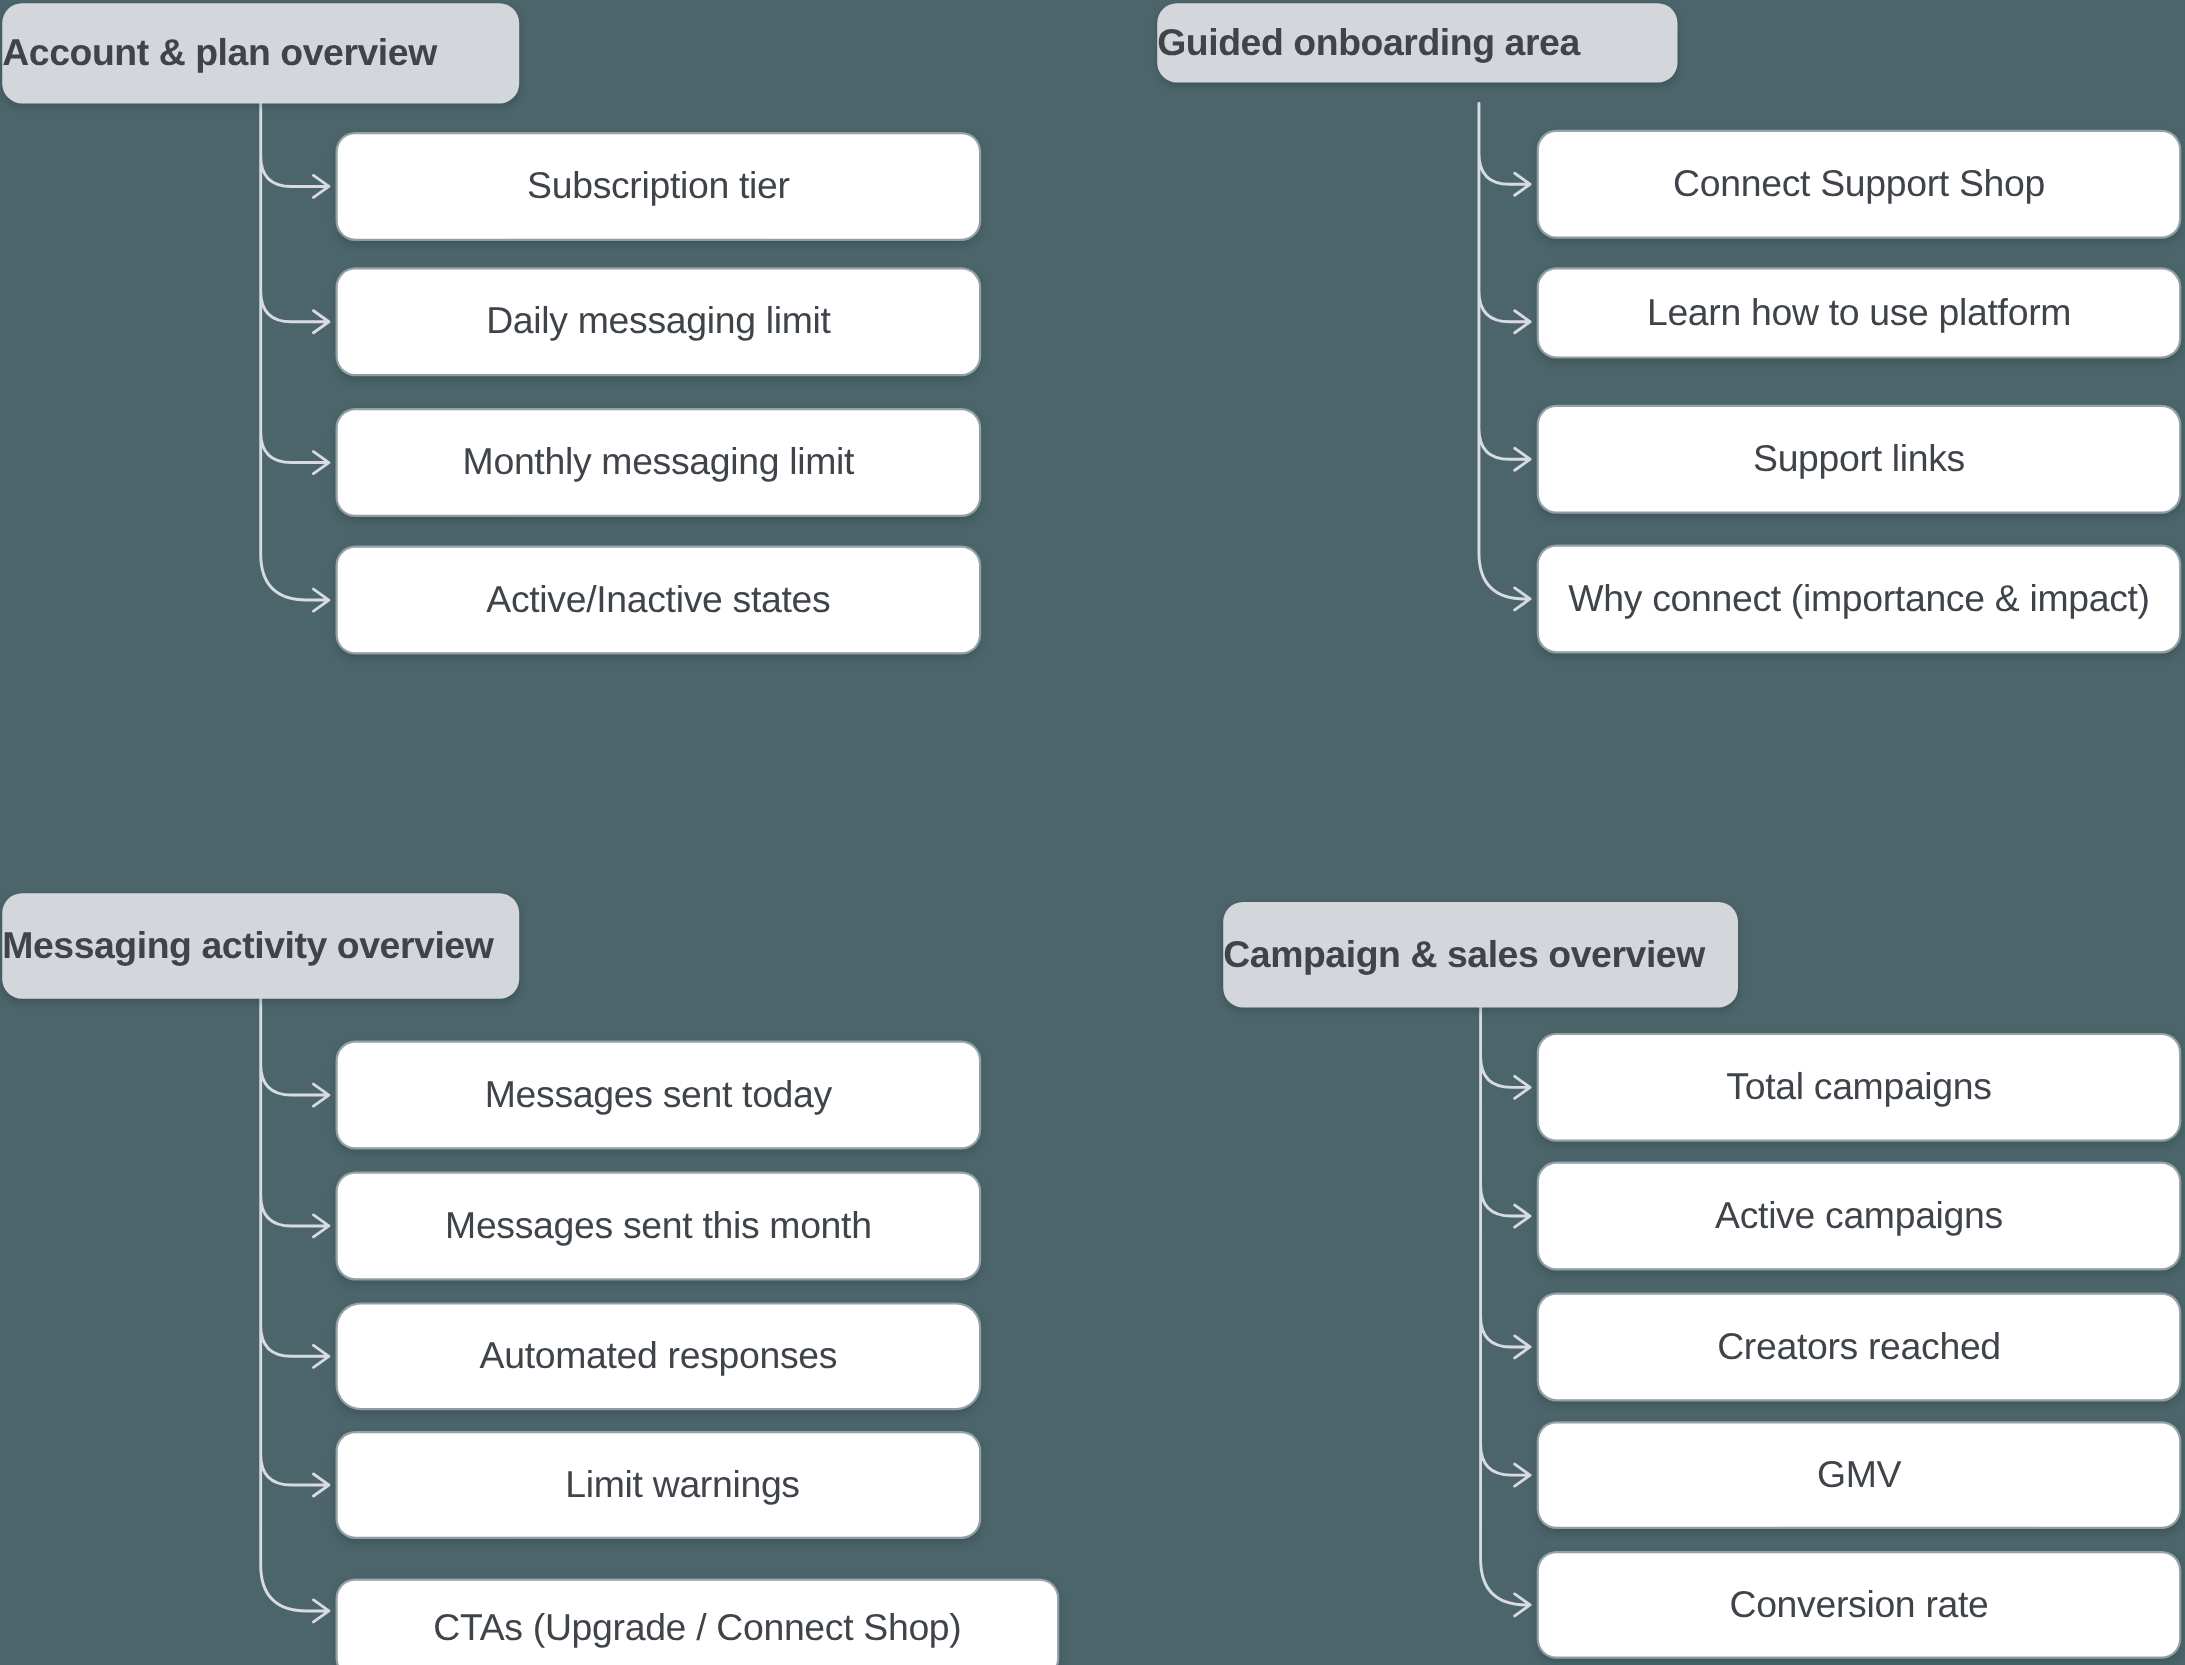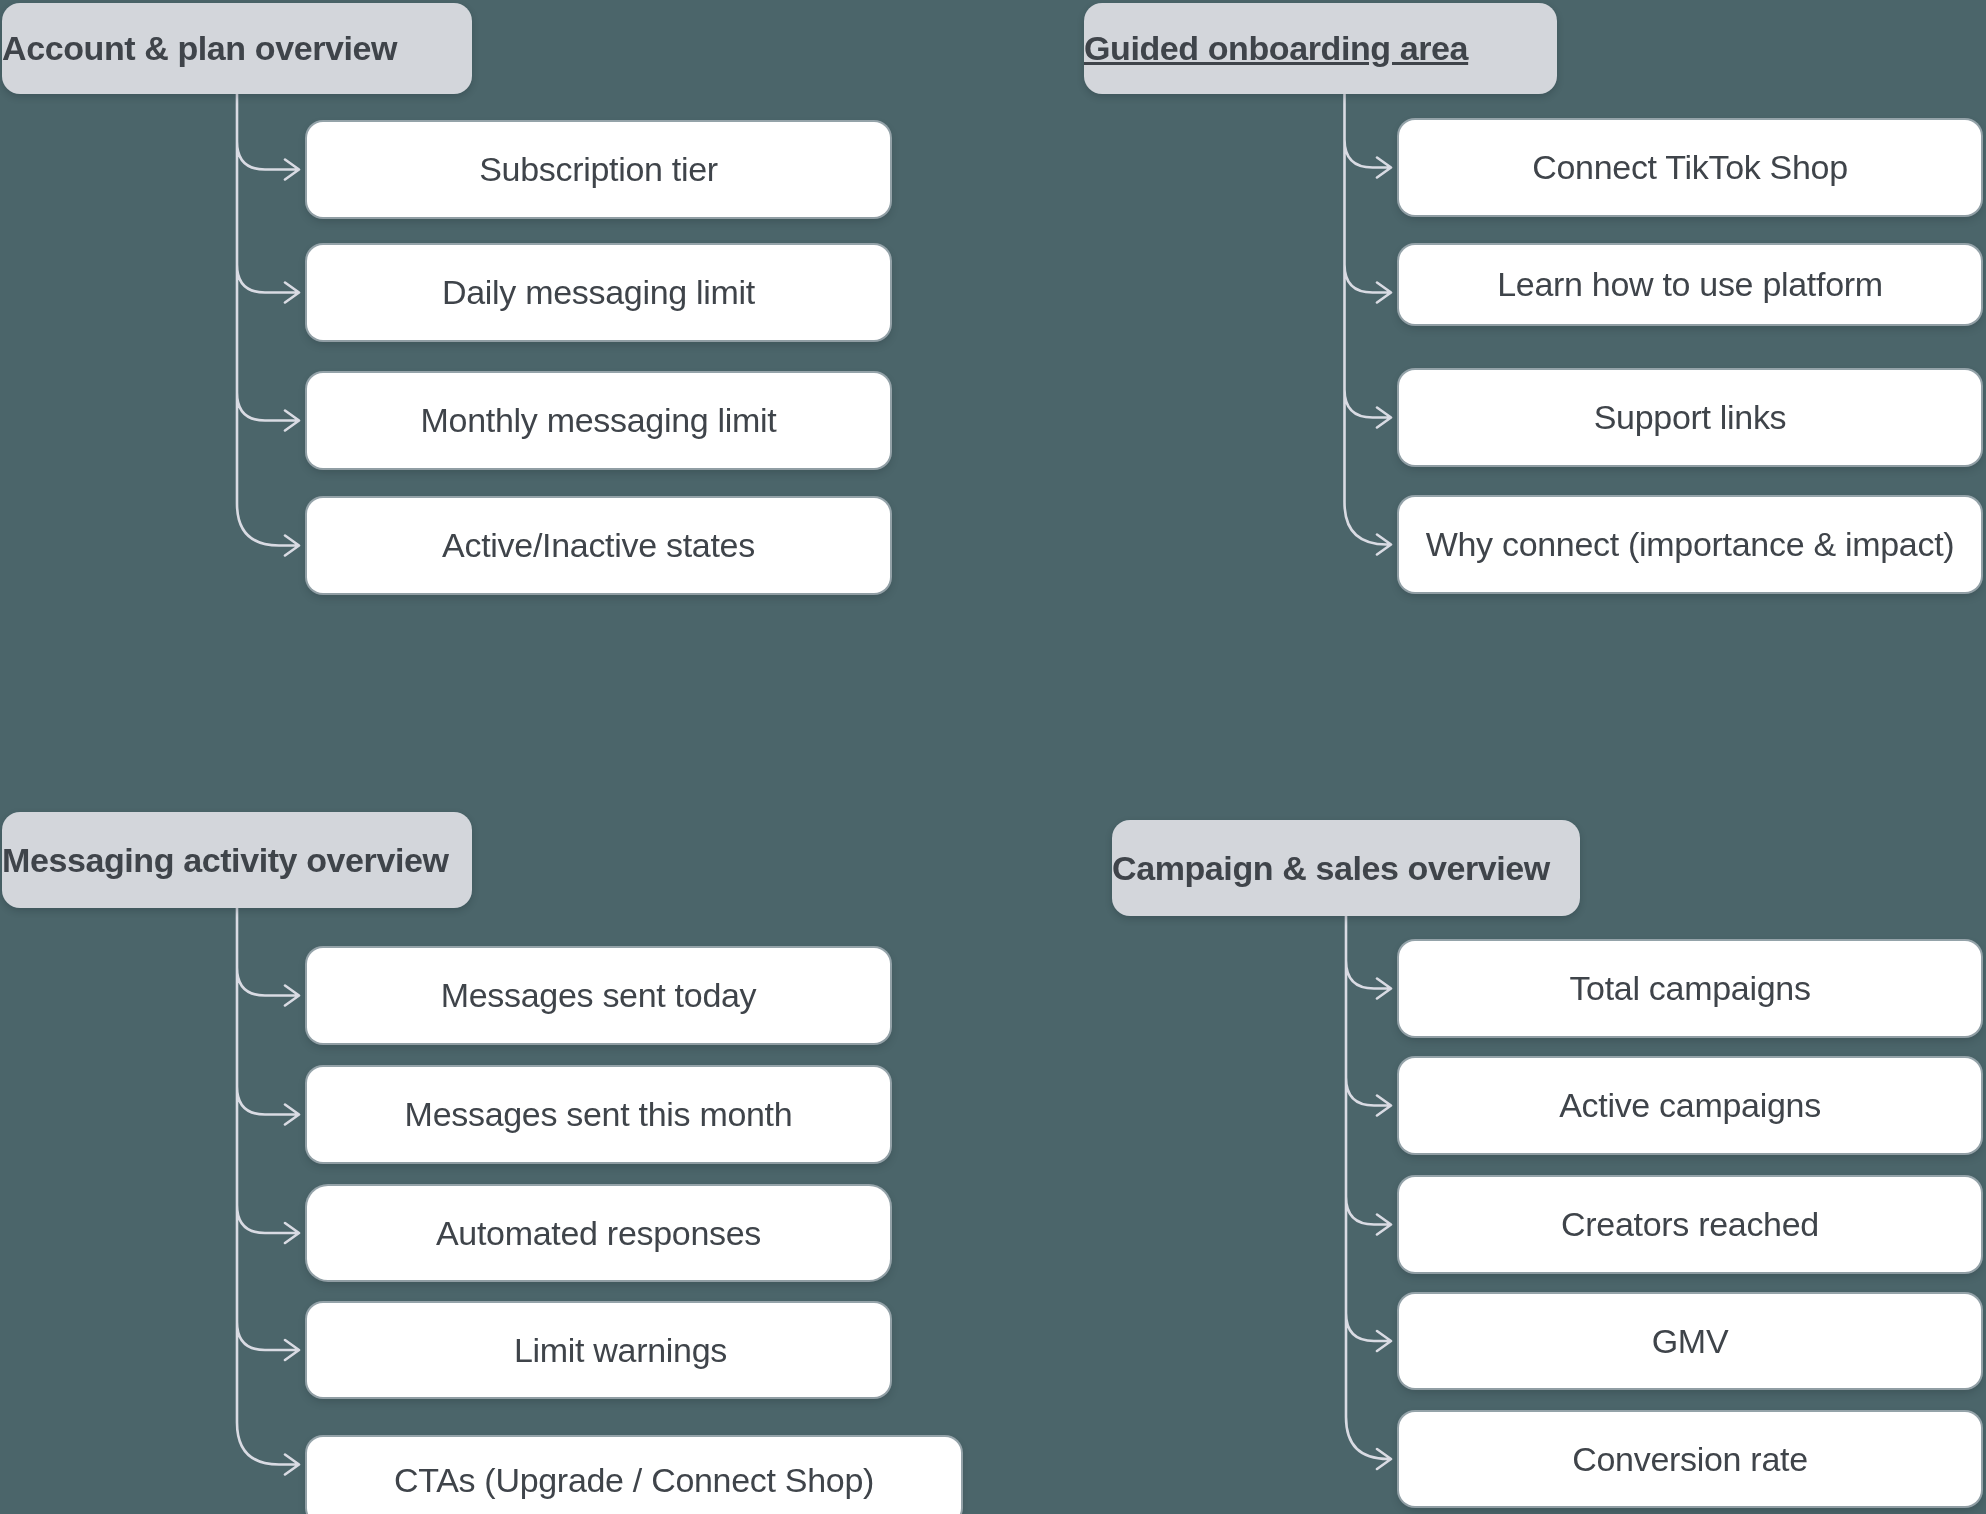--- a/index.html
+++ b/index.html
@@ -38,25 +38,25 @@
     </div>
     <div class="child-node" style="left: 307px; top: 245px; width: 583px; height: 95px; background: rgb(255, 255, 255);">
       <span class="node-label">Daily messaging limit</span>
     </div>
     <div class="child-node" style="left: 307px; top: 373px; width: 583px; height: 95px; background: rgb(255, 255, 255);">
       <span class="node-label">Monthly messaging limit</span>
     </div>
     <div class="child-node" style="left: 307px; top: 498px; width: 583px; height: 95px; background: rgb(255, 255, 255);">
       <span class="node-label">Active/Inactive states</span>
     </div>
-    <div class="header-node" style="left: 1084px; top: 3px; width: 473px; height: 91px; background: rgb(211, 214, 219); text-decoration: underline;">
+    <div class="header-node" style="left: 1052px; top: 3px; width: 473px; height: 72px; background: rgb(211, 214, 219);">
       <span class="node-label">Guided onboarding area</span>
     </div>
     <div class="child-node" style="left: 1399px; top: 120px; width: 582px; height: 95px; background: rgb(255, 255, 255);">
-      <span class="node-label">Connect TikTok Shop</span>
+      <span class="node-label">Connect Support Shop</span>
     </div>
     <div class="child-node" style="left: 1399px; top: 245px; width: 582px; height: 79px; background: rgb(255, 255, 255);">
       <span class="node-label">Learn how to use platform</span>
     </div>
     <div class="child-node" style="left: 1399px; top: 370px; width: 582px; height: 95px; background: rgb(255, 255, 255);">
       <span class="node-label">Support links</span>
     </div>
     <div class="child-node" style="left: 1399px; top: 497px; width: 582px; height: 95px; background: rgb(255, 255, 255);">
       <span class="node-label">Why connect (importance &amp; impact)</span>
     </div>

